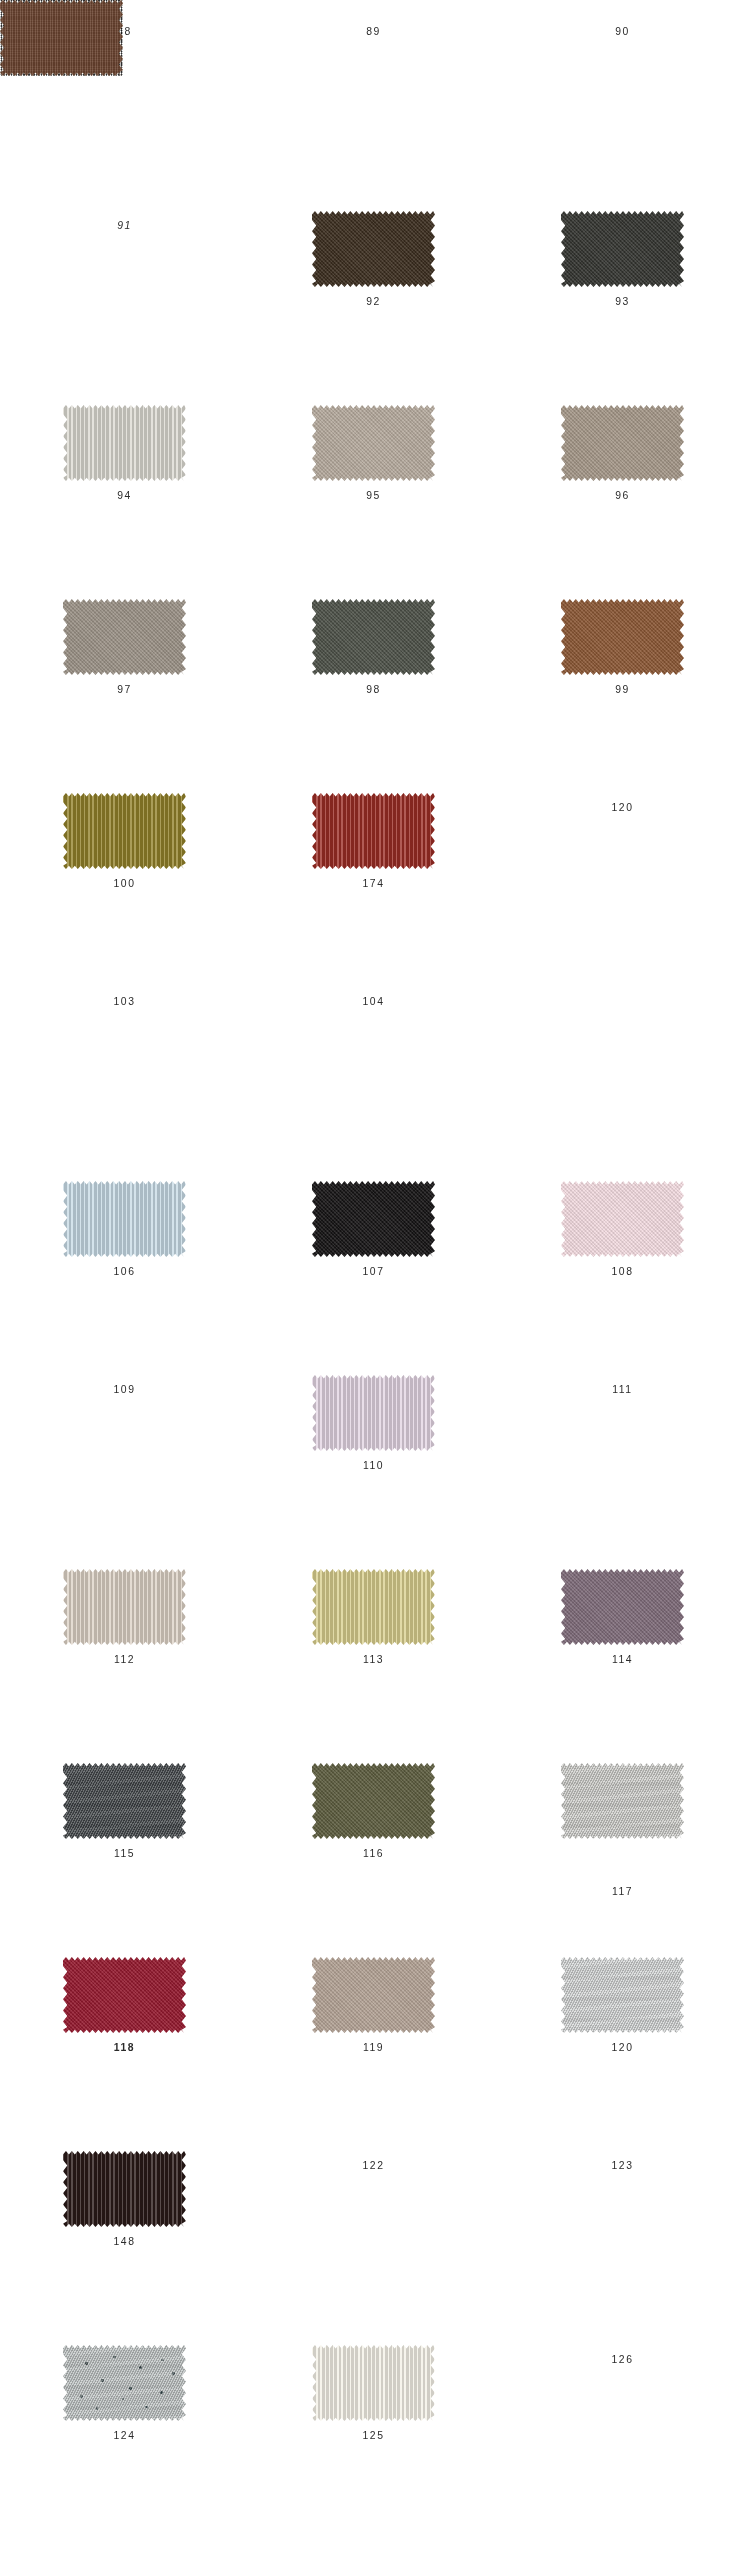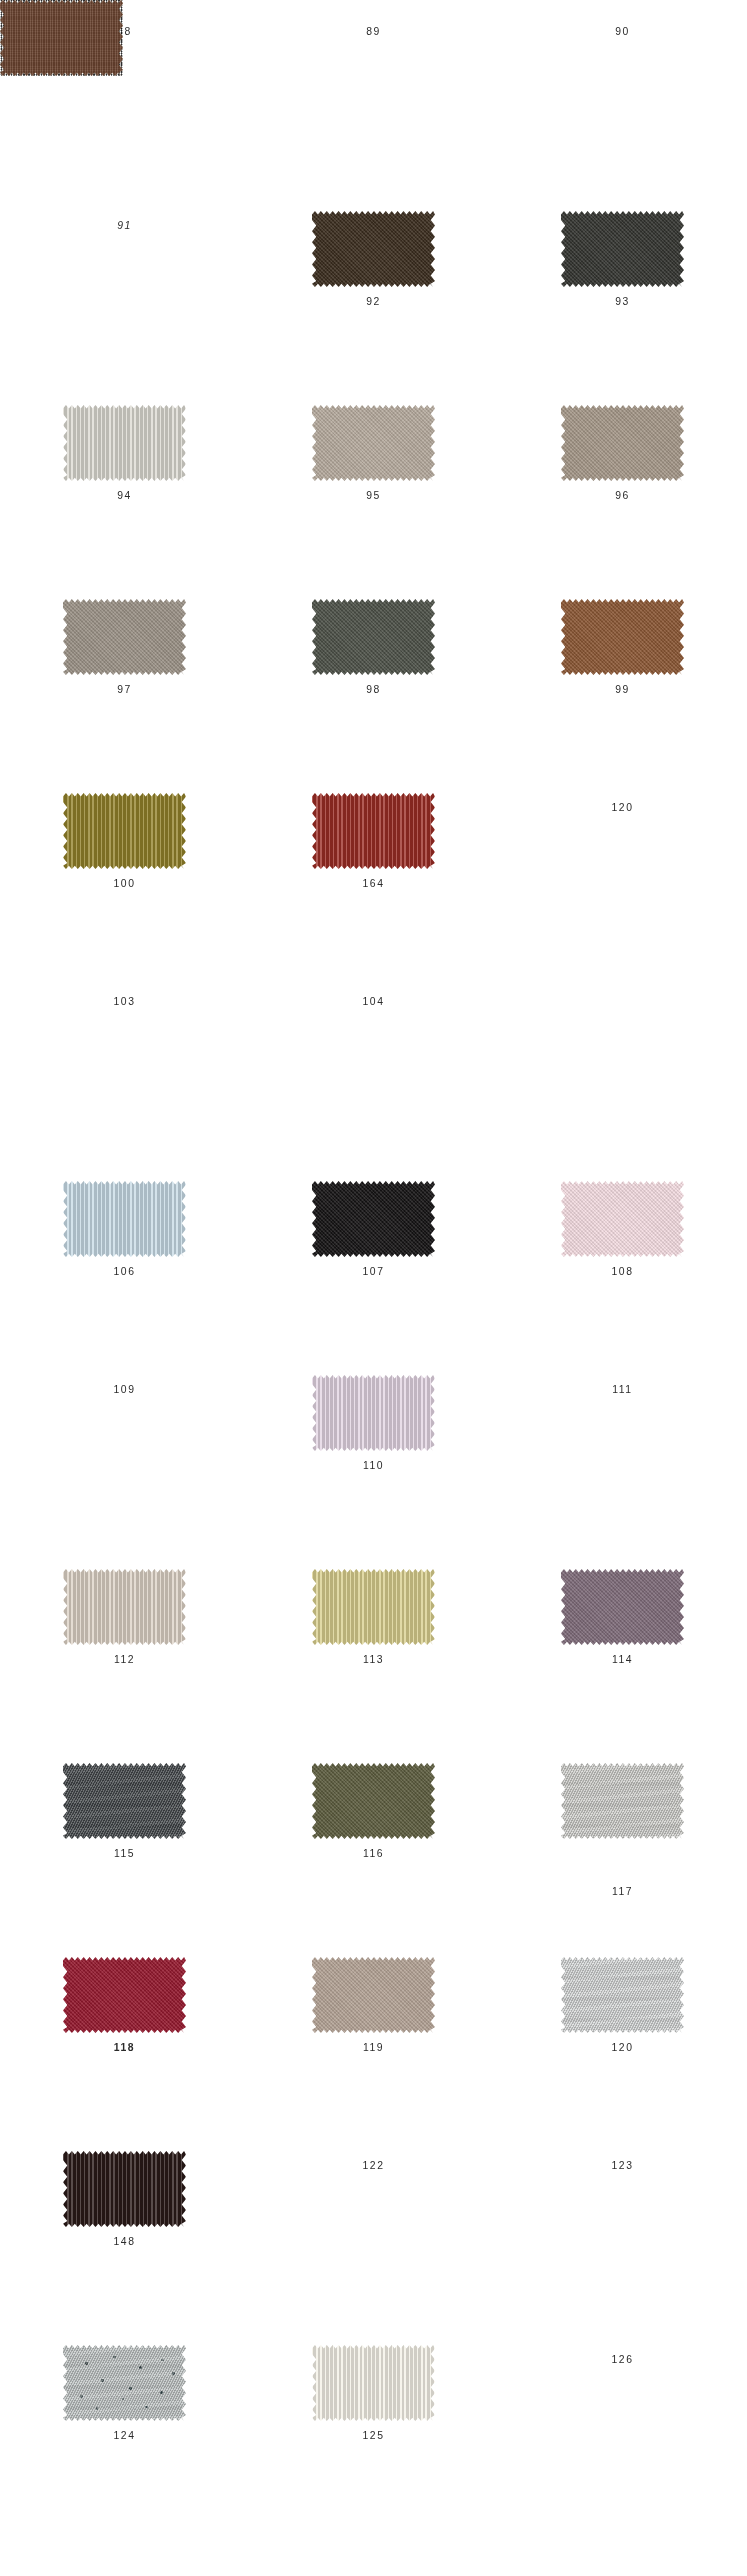--- a/index.html
+++ b/index.html
@@ -288,21 +288,21 @@
           </div>
         </div>
         <div class="swatch-label" style="color: rgb(43, 43, 43);">100</div>
       </div>
       <div class="swatch-cell">
         <div class="chip-wrap tex-rib" title="brick red">
           <div class="chip" style="background: rgb(155, 45, 37);">
             <div class="tex-knit"></div>
           </div>
         </div>
-        <div class="swatch-label" style="color: rgb(43, 43, 43);">164</div>
+        <div class="swatch-label" style="color: rgb(43, 43, 43);">174</div>
       </div>
       <div class="swatch-cell">
         <div class="chip-wrap tex-knit" title="cream ivory">
           <div class="chip" style="background: rgb(239, 234, 222);">
             <div class="tex-knit"></div>
           </div>
         </div>
         <div class="swatch-label" style="color: rgb(43, 43, 43);">120</div>
       </div>
     </div>

